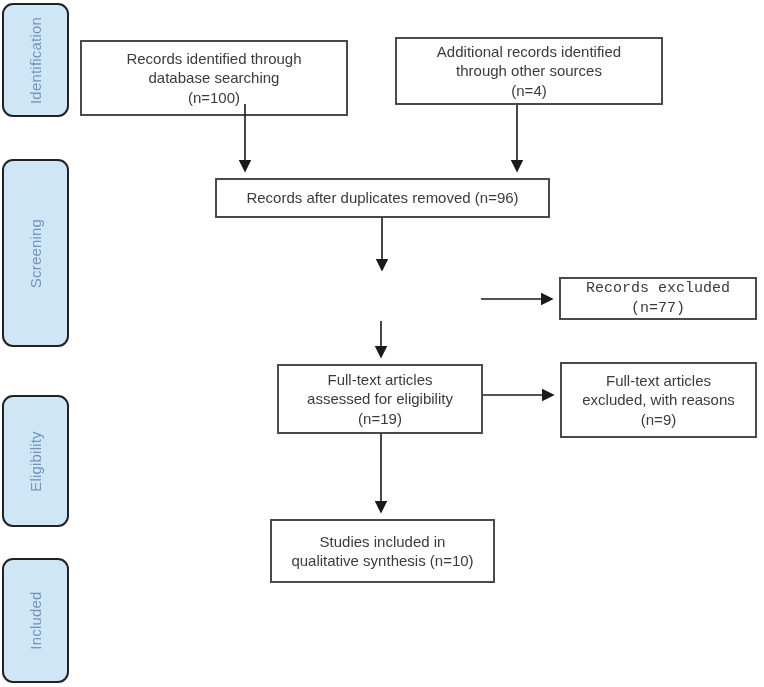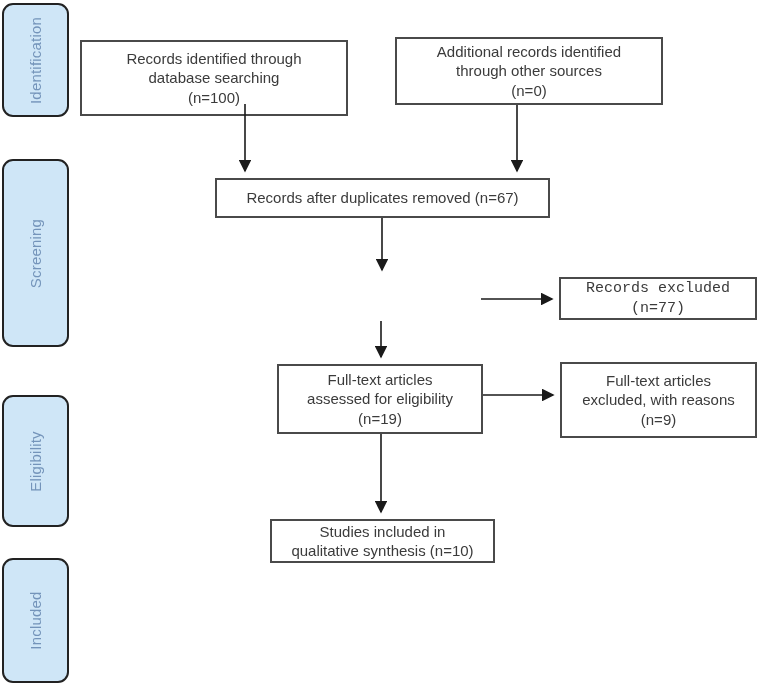--- a/index.html
+++ b/index.html
@@ -84,45 +84,45 @@
 
   <div class="fbox" style="left:80px; top:40px; width:268px; height:76px;">
     <span class="txt">Records identified through
 database searching
 (n=100)</span>
   </div>
 
   <div class="fbox" style="left:395px; top:37px; width:268px; height:68px;">
     <span class="txt">Additional records identified
 through other sources
-(n=0)</span>
+(n=4)</span>
   </div>
 
   <div class="fbox" style="left:215px; top:178px; width:335px; height:40px;">
-    <span class="txt">Records after duplicates removed (n=67)</span>
+    <span class="txt">Records after duplicates removed (n=96)</span>
   </div>
 
 
   <div class="fbox" style="left:559px; top:277px; width:198px; height:43px;font-family:Liberation Mono, monospace;">
     <span class="txt">Records excluded (n=77)</span>
   </div>
 
   <div class="fbox" style="left:277px; top:364px; width:206px; height:70px;">
     <span class="txt">Full-text articles
 assessed for eligibility
 (n=19)</span>
   </div>
 
   <div class="fbox" style="left:560px; top:362px; width:197px; height:76px;">
     <span class="txt">Full-text articles
 excluded, with reasons
 (n=9)</span>
   </div>
 
-  <div class="fbox" style="left:270px; top:519px; width:225px; height:44px;">
+  <div class="fbox" style="left:270px; top:519px; width:225px; height:64px;">
     <span class="txt">Studies included in
 qualitative synthesis (n=10)</span>
   </div>
 
   <svg class="arrow-layer" viewBox="0 0 764 687" xmlns="http://www.w3.org/2000/svg">
     <defs>
       <marker id="ah" markerWidth="8" markerHeight="8" refX="7" refY="4" orient="auto">
         <path d="M0,0 L8,4 L0,8 Z" fill="#1a1a1a"></path>
       </marker>
     </defs>

